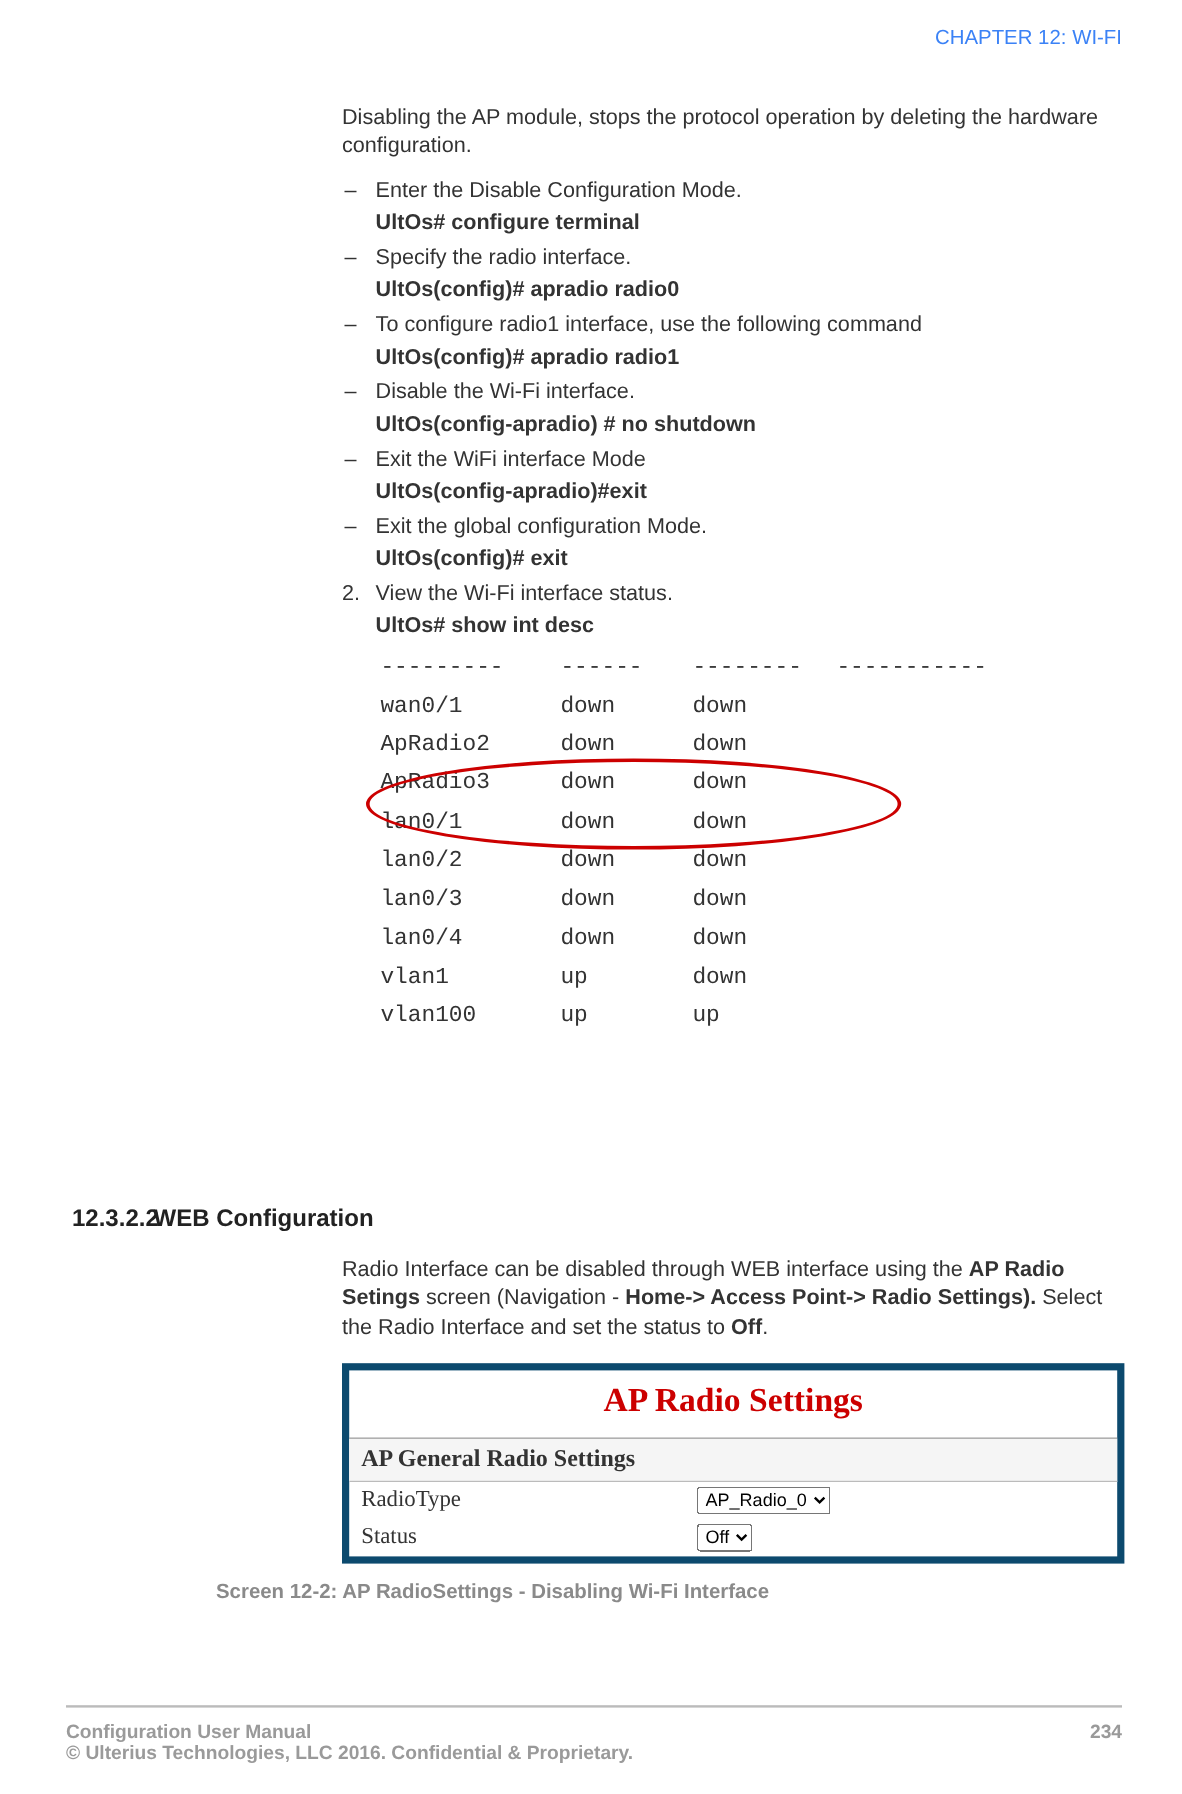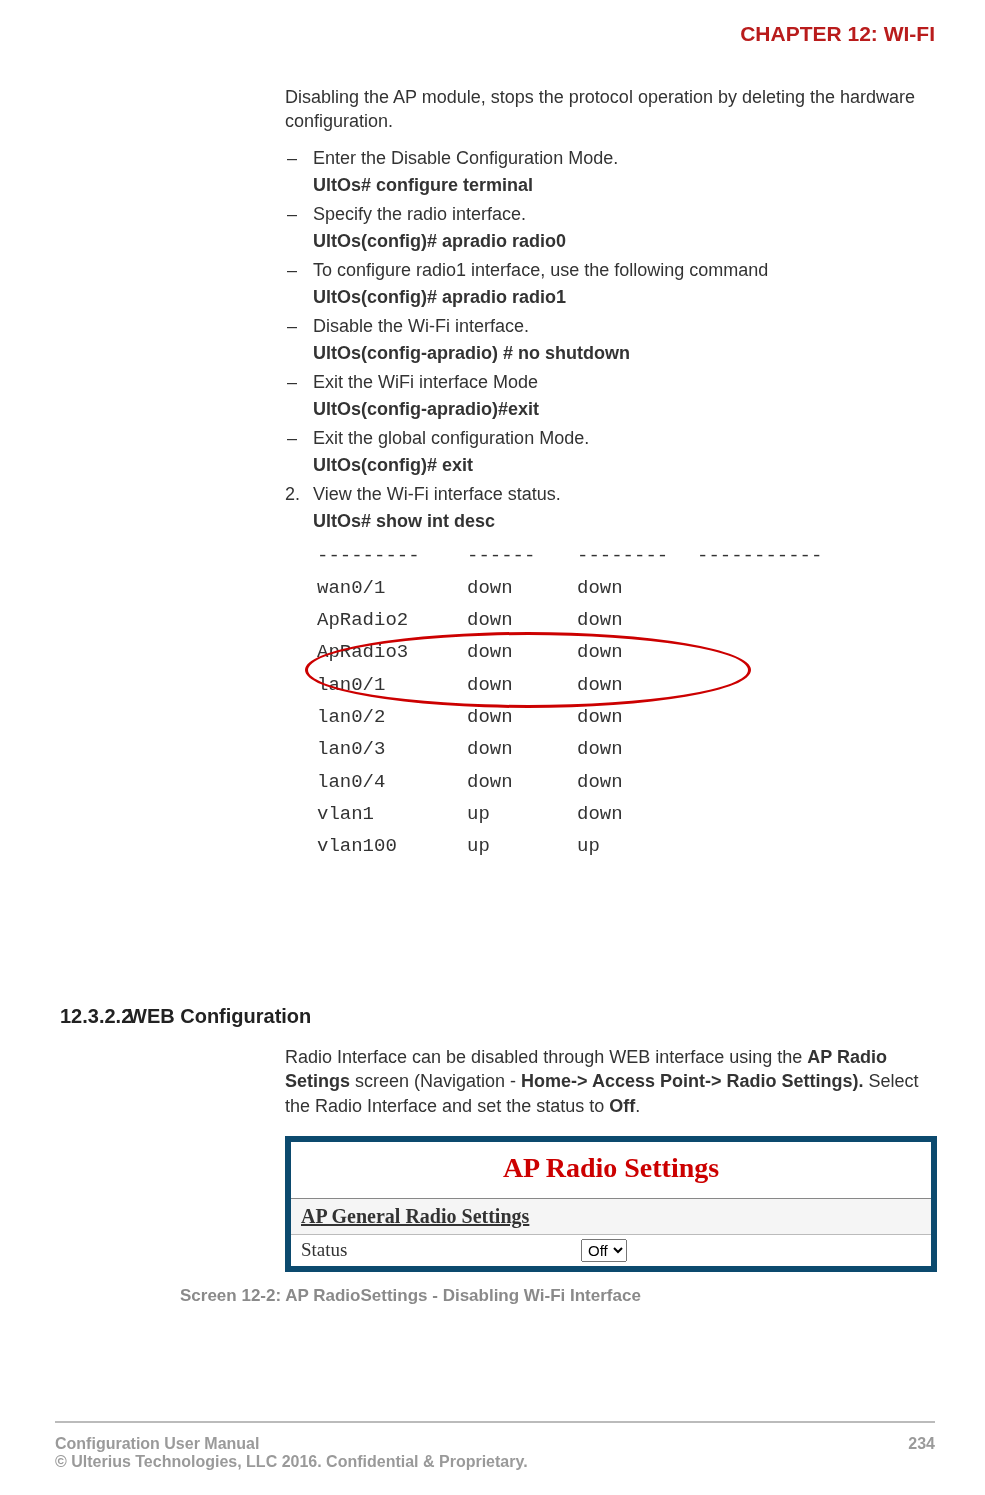--- a/index.html
+++ b/index.html
@@ -16,23 +16,23 @@
   }
   .page {
     position: relative;
     width: 985px;
     height: 1495px;
   }
   .header {
     position: absolute;
     top: 22px;
     right: 50px;
-    font-weight: bold;
-    font-size: 21px;
-    color: #b91c1c;
+    font-weight: normal;
+    font-size: 17px;
+    color: #3b82f6;
   }
   .content {
     position: absolute;
     top: 85px;
     left: 60px;
     right: 50px;
   }
   .indent-main {
     margin-left: 225px;
   }
@@ -135,21 +135,20 @@
   .settings-inner {
     border-top: 1px solid #888;
   }
   .settings-subtitle {
     font-family: "Times New Roman", Times, serif;
     font-weight: bold;
     font-size: 20px;
     padding: 6px 10px 6px 10px;
     border-bottom: 1px solid #bbb;
     background: #f5f5f5;
-    text-decoration: underline;
   }
   .settings-row {
     display: flex;
     align-items: center;
     padding: 4px 10px;
     font-family: "Times New Roman", Times, serif;
     font-size: 19px;
   }
   .settings-row .label {
     width: 280px;
@@ -234,20 +233,26 @@
     <div style="position:absolute; top:950px; left:0; right:0;">
       <p class="web-para">
         <span>Radio Interface can be disabled through WEB interface using the </span><b>AP Radio Setings</b><span> screen (Navigation - </span><b>Home-&gt; Access Point-&gt; Radio Settings).</b><span> Select the Radio Interface and set the status to </span><b>Off</b><span>.</span>
       </p>
 
       <div class="settings-box">
         <div class="settings-title">AP Radio Settings</div>
         <div class="settings-inner">
           <div class="settings-subtitle">AP General Radio Settings</div>
           <div class="settings-row">
+            <span class="label">RadioType</span>
+            <select>
+              <option selected="">AP_Radio_0</option>
+            </select>
+          </div>
+          <div class="settings-row">
             <span class="label">Status</span>
             <select>
               <option selected="">Off</option>
             </select>
           </div>
         </div>
       </div>
 
       <div class="caption">Screen 12-2: AP RadioSettings - Disabling Wi-Fi Interface</div>
     </div>

